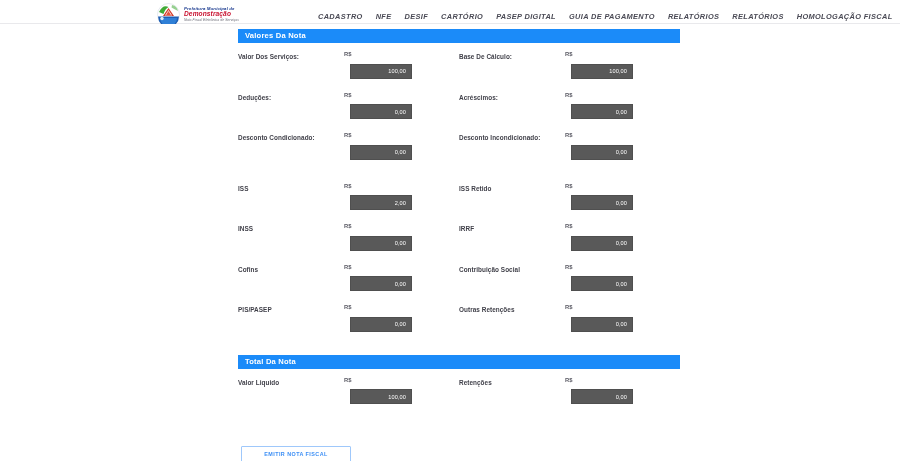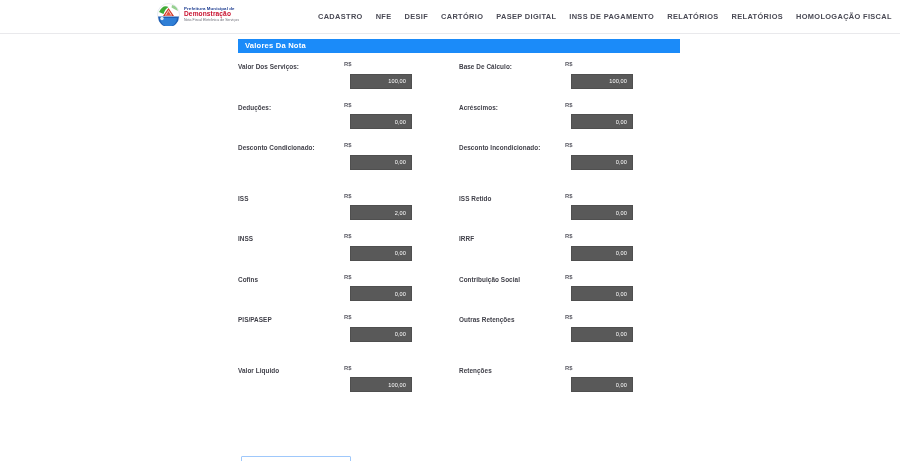--- a/index.html
+++ b/index.html
@@ -7,25 +7,26 @@
     margin: 0; padding: 0;
     width: 900px; height: 461px;
     background: #ffffff;
     font-family: "Liberation Sans", sans-serif;
     overflow: hidden;
   }
 
   
   .site-header {
     position: relative;
-    height: 34px;
+    height: 24px;
     background: #ffffff;
     border-bottom: 1px solid #e9e9ec;
     display: flex;
     align-items: center;
+    font-style: italic;
   }
   .brand {
     position: absolute;
     left: 157px;
     top: 3px;
     display: flex;
     align-items: center;
     gap: 4px;
   }
   .brand-emblem { width: 23px; height: 23px; display: block; }
@@ -172,21 +173,21 @@
       <div class="brand-line3">Nota Fiscal Eletrônica de Serviços</div>
     </div>
   </div>
 
   <nav class="main-nav">
     <a class="nav-item">CADASTRO</a>
     <a class="nav-item">NFE</a>
     <a class="nav-item">DESIF</a>
     <a class="nav-item">CARTÓRIO</a>
     <a class="nav-item">PASEP DIGITAL</a>
-    <a class="nav-item">INSS DE PAGAMENTO</a>
+    <a class="nav-item">GUIA DE PAGAMENTO</a>
     <a class="nav-item">RELATÓRIOS</a>
     <a class="nav-item">RELATÓRIOS</a>
     <a class="nav-item">HOMOLOGAÇÃO FISCAL</a>
 
   </nav>
 </div>
 
 <div class="page">
   <div class="form-wrap">
 
@@ -309,20 +310,21 @@
         <div class="field-label">Outras Retenções</div>
         <div class="field-control">
           <span class="currency-prefix">R$</span>
           <input class="money-input" type="text" value="0,00" style="">
         </div>
       </div>
     </div>
 
     <div class="spacer-lg"></div>
 
+    <div class="section-bar">Total Da Nota</div>
 
     <div class="field-row">
       <div class="field-col">
         <div class="field-label">Valor Liquido</div>
         <div class="field-control">
           <span class="currency-prefix">R$</span>
           <input class="money-input" type="text" value="100,00" style="">
         </div>
       </div>
       <div class="field-col">

